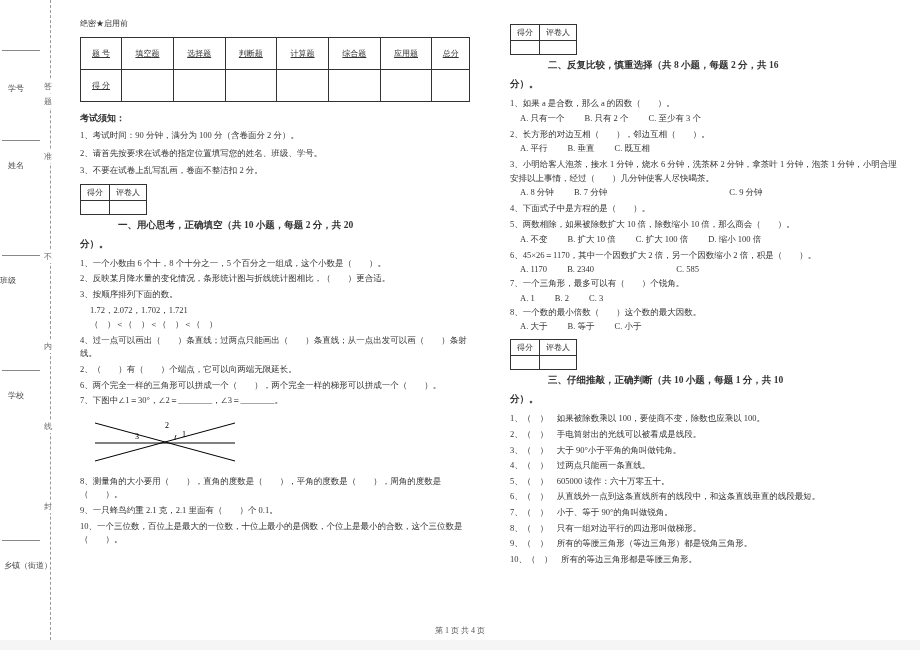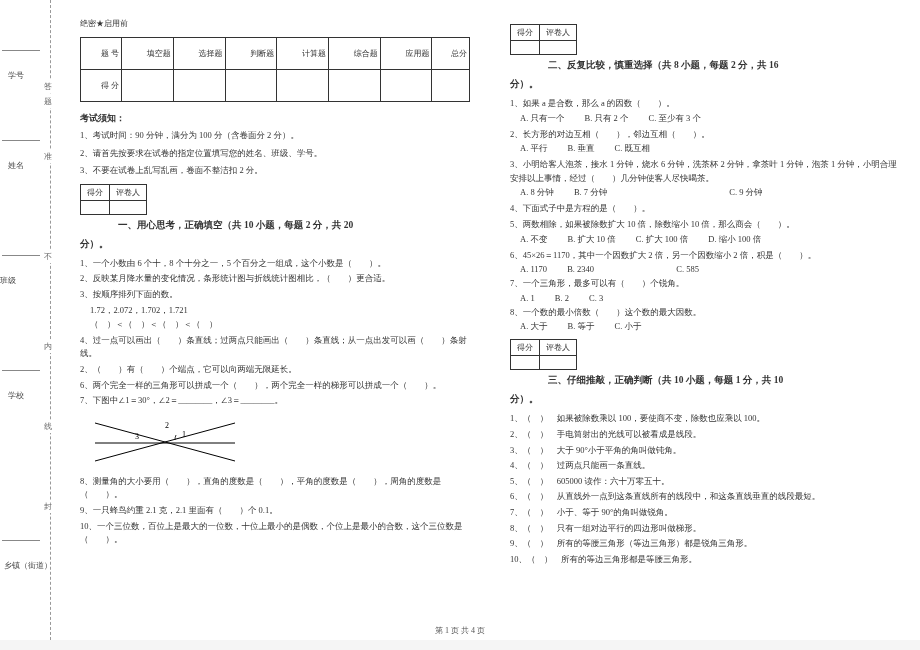--- a/index.html
+++ b/index.html
@@ -78,22 +78,23 @@
     }
     table.score {
       border-collapse: collapse;
       width: 100%;
       margin-bottom: 10px;
       font-size: 8px;
     }
     table.score td {
       border: 1px solid #333;
       padding: 10px 2px;
-      text-align: right;
+      text-align: center;
       height: 14px;
+      text-decoration: underline;
     }
     .notice-title { font-size: 9px; font-weight: bold; margin: 6px 0 4px; }
     .notice-item { font-size: 8.5px; margin: 4px 0; line-height: 1.6; }
     table.mini {
       border-collapse: collapse;
       font-size: 8px;
       margin: 6px 0 2px;
     }
     table.mini td {
       border: 1px solid #333;
@@ -137,21 +138,21 @@
   </style>
 </head>
 <body>
 
 <div class="paper">
 
   <div class="binding-margin">
     <div class="binding-line"></div>
 
     <div class="vfield" style="top:50px"></div>
-    <div class="vlabel" style="top:70px;left:8px">学号</div>
+    <div class="vlabel" style="top:83px;left:8px">学号</div>
 
     <div class="vfield" style="top:140px"></div>
     <div class="vlabel" style="top:160px;left:8px">姓名</div>
 
     <div class="vfield" style="top:255px"></div>
     <div class="vlabel" style="top:275px;left:0">班级</div>
 
     <div class="vfield" style="top:370px"></div>
     <div class="vlabel" style="top:390px;left:8px">学校</div>
 

